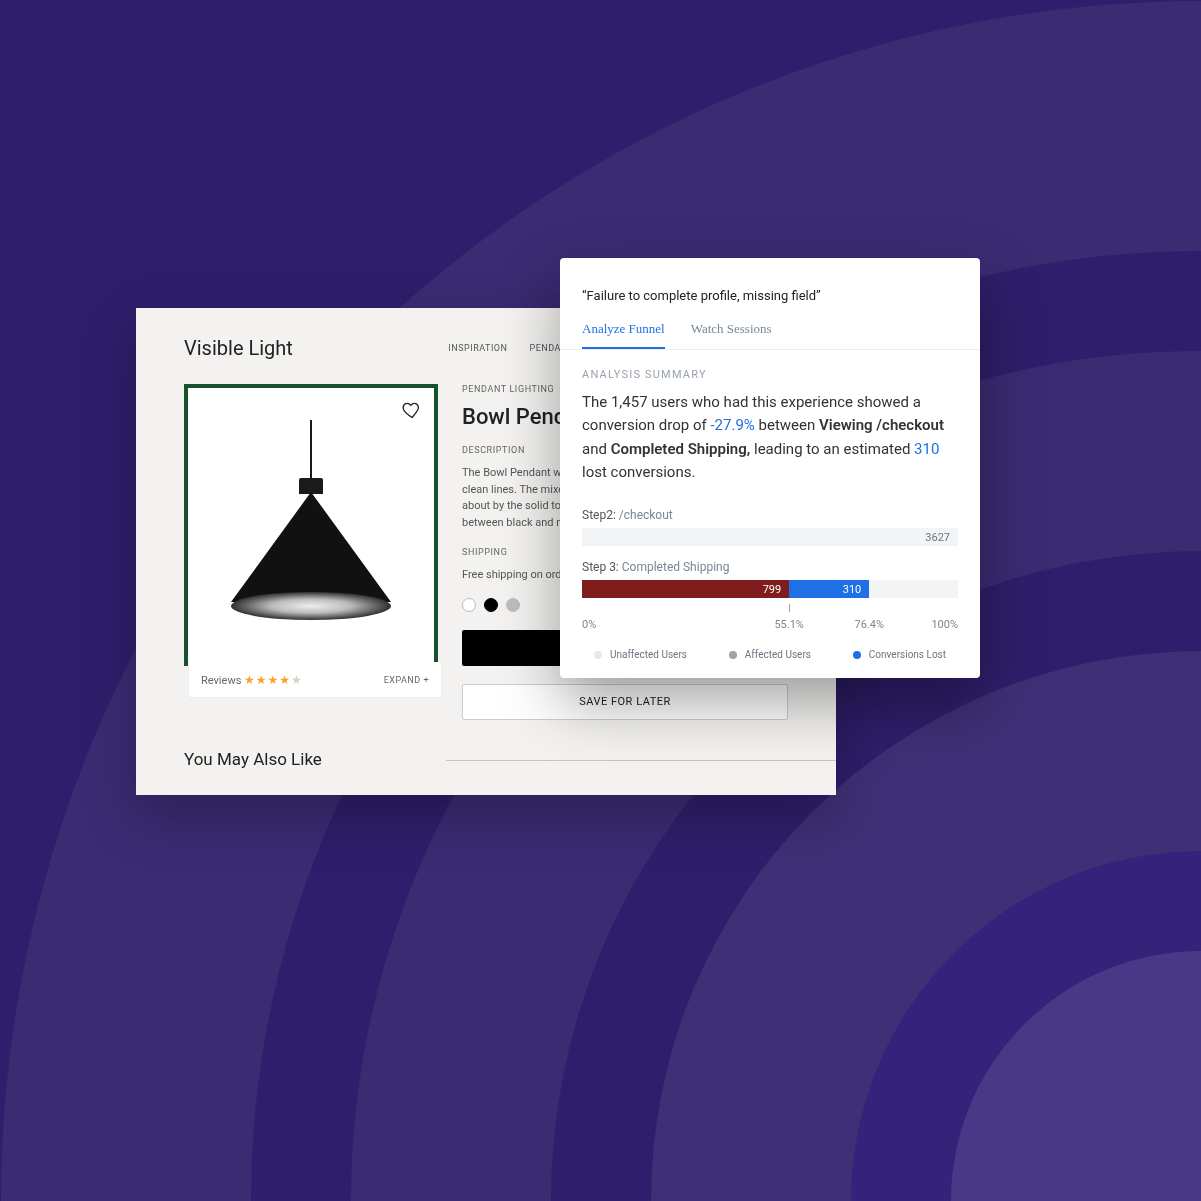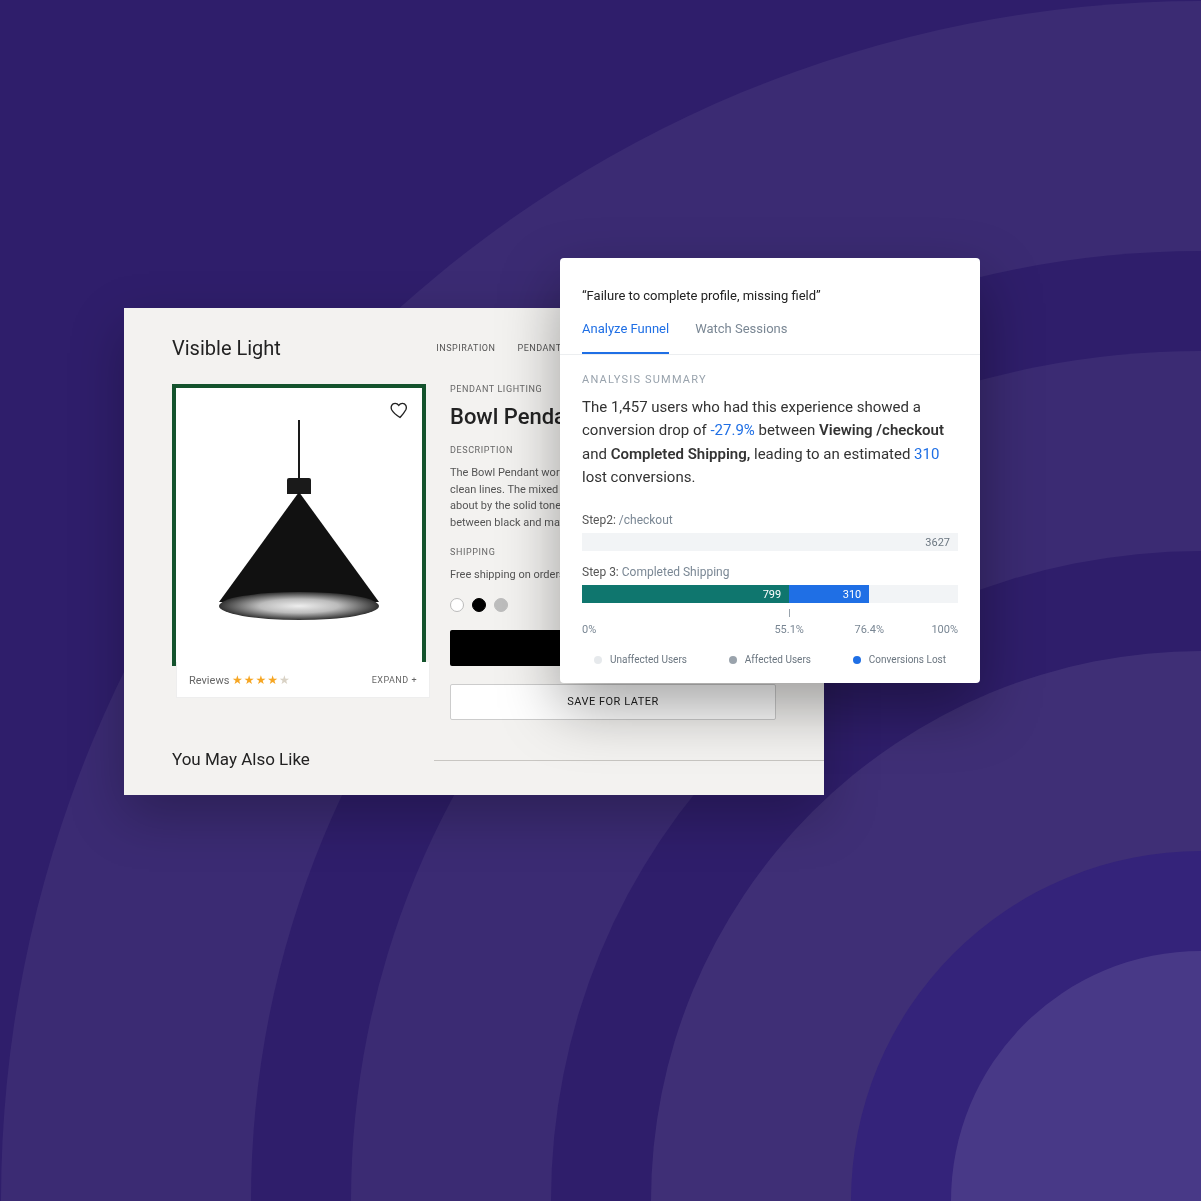--- a/index.html
+++ b/index.html
@@ -16,21 +16,21 @@
   .arc.a2 { width:1900px; height:1900px; right:-950px; bottom:-950px; background:#2f1e6b; border:none;}
   .arc.a3 { width:1700px; height:1700px; right:-850px; bottom:-850px; background:rgba(255,255,255,0.06); border:none;}
   .arc.a4 { width:1300px; height:1300px; right:-650px; bottom:-650px; background:#2f1e6b; border:none;}
   .arc.a5 { width:1100px; height:1100px; right:-550px; bottom:-550px; background:rgba(255,255,255,0.08); border:none;}
   .arc.a6 { width:700px; height:700px; right:-350px; bottom:-350px; background:#34237a; border:none;}
   .arc.a7 { width:500px; height:500px; right:-250px; bottom:-250px; background:rgba(255,255,255,0.10); border:none;}
 
   
   .store {
     position:absolute;
-    left:124px; top:308px;
+    left:136px; top:308px;
     width:700px; height:487px;
     background:#f3f2f0;
     box-shadow: 0 20px 50px rgba(0,0,0,.25);
   }
   .store-header {
     display:flex; align-items:center; justify-content:space-between;
     padding: 28px 48px 24px 48px;
   }
   .brand { font-size:20px; color:#222; font-weight:400; }
   .nav { display:flex; gap:22px; }
@@ -99,40 +99,40 @@
     border-radius:4px;
     box-shadow: 0 25px 60px rgba(0,0,0,.35);
     padding: 22px 0 18px 0;
     color:#333;
   }
   .panel .row { padding: 0 22px; }
   .event-line { display:flex; align-items:center; gap:8px; font-size:12px; color:#7a8794; }
   .bolt { color:#2b7ef2; }
   .quote { font-size:13px; color:#222; margin-top:8px; }
   .tabs { display:flex; gap:26px; margin-top:18px; font-size:13px; color:#7a8794; border-bottom:1px solid #eceef0; padding:0 22px;}
-  .tab { padding-bottom:16px; }
+  .tab { padding-bottom:10px;font-family:Liberation Serif, serif; }
   .tab.active{ color:#1f6fe5; border-bottom:2px solid #1f6fe5; }
   .section-label { font-size:11px; letter-spacing:1.2px; color:#99a3ad; text-transform:uppercase; margin-top:18px;}
   .summary { font-size:15px; line-height:1.55; color:#333; margin-top:10px;}
   .summary .num-blue{color:#1f6fe5;}
   .summary b{font-weight:600;}
 
   .funnel { margin-top:24px; padding:0 22px; font-size:12px; color:#555;}
   .step-title { margin-bottom:6px; }
   .step-title .muted{ color:#7a8794; }
   .bar-row { position:relative; height:18px; background:#f2f4f6; margin-bottom:6px; }
   .bar-row .fill { position:absolute; left:0; top:0; bottom:0; }
   .bar-row .val { position:absolute; right:8px; top:0; bottom:0; display:flex; align-items:center; font-size:11px;}
   .bar-row.light .fill{}
   .bar-row.light .val{ color:#6b7680; }
   .bar-row.grey .fill{ background:#9aa3ac; }
   .bar-row.grey .val{ color:#fff; }
   .seg-row { position:relative; height:18px; background:#f2f4f6; margin-bottom:6px;}
   .seg { position:absolute; top:0; bottom:0; display:flex; align-items:center; justify-content:flex-end; padding-right:8px; font-size:11px; color:#fff;}
-  .seg.grey{ background:#0f766e; left:0;}
+  .seg.grey{ background:#7f1d1d; left:0;}
   .seg.blue{ background:#1f6fe5;}
   .tick { position:relative; height:10px; }
   .tick .t { position:absolute; top:0; width:1px; height:8px; background:#99a3ad;}
   .axis { display:flex; justify-content:space-between; font-size:11px; color:#7a8794; margin-top:4px;}
   .axis .mid{position:relative;}
   .legend { display:flex; justify-content:space-around; gap:18px; font-size:10px; color:#6b7680; margin-top:18px; padding:0 22px;}
   .legend .item{display:flex;align-items:center;gap:8px;}
   .dot{width:8px;height:8px;border-radius:50%;}
   .dot.l{background:#e6e9ec;}
   .dot.g{background:#9aa3ac;}

